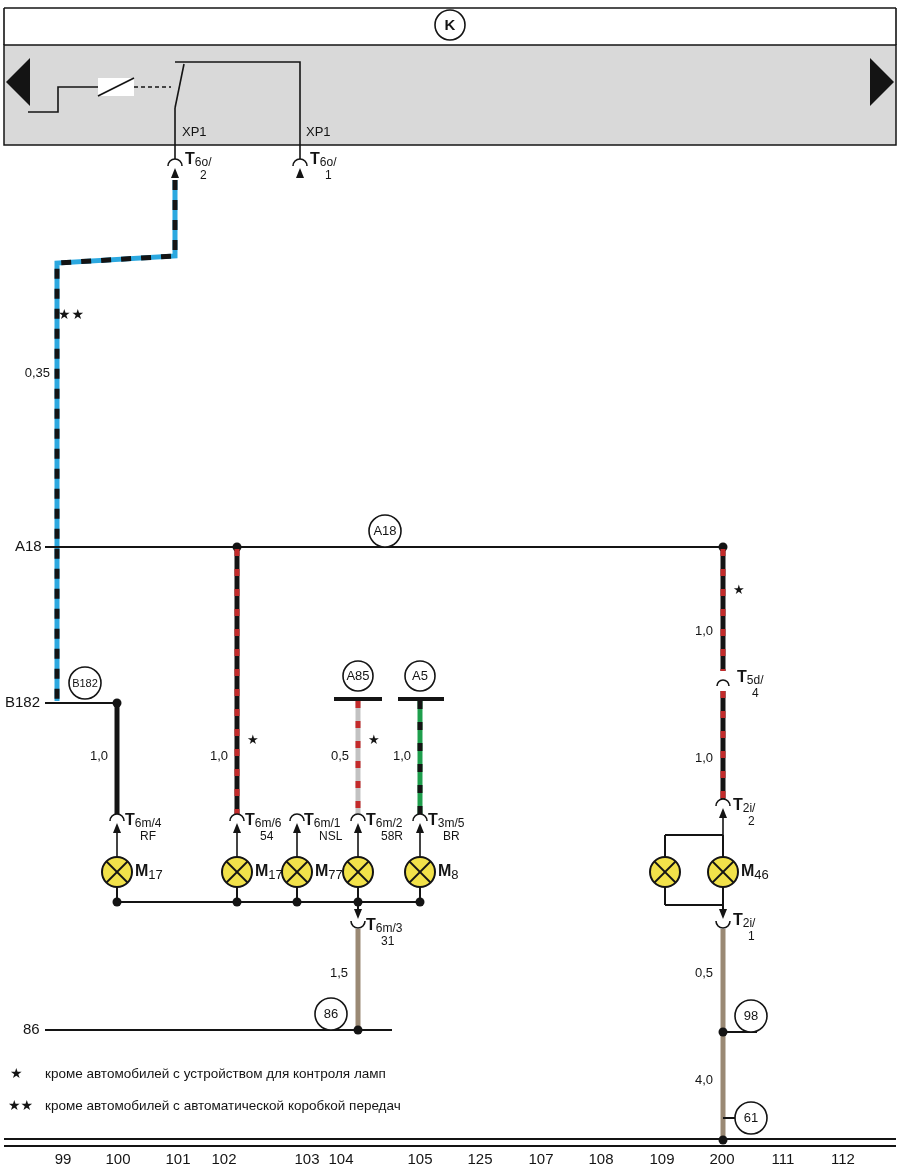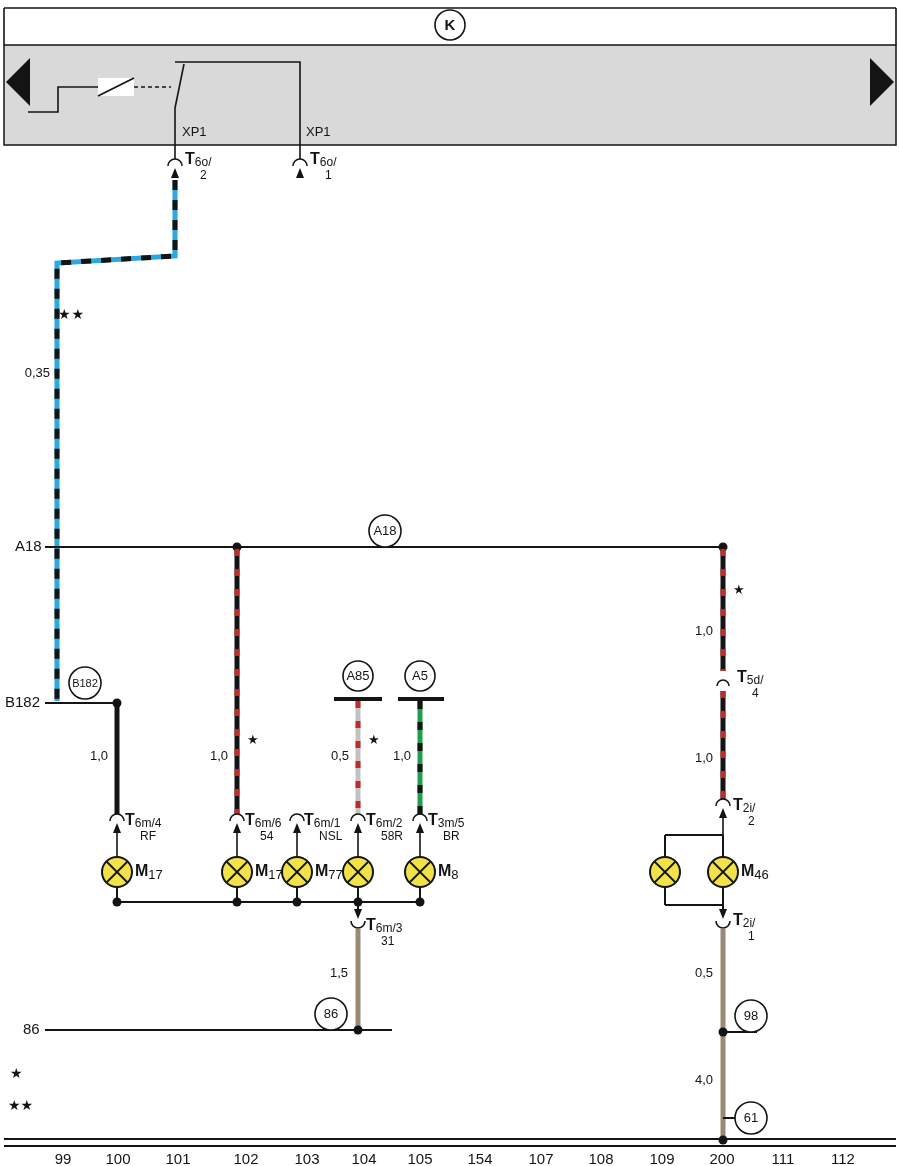--- a/index.html
+++ b/index.html
@@ -327,30 +327,32 @@
   <div><span class="tmain">T</span><span class="tsub">2i/</span></div>
   <div class="tpin">1</div>
 </div>
 
 <div class="lbl gauge" style="left:683px;top:966px">0,5</div>
 <div class="lbl circtxt" style="left:731px;top:1009px">98</div>
 <div class="lbl gauge" style="left:683px;top:1073px">4,0</div>
 <div class="lbl circtxt" style="left:731px;top:1111px">61</div>
 
 <div class="lbl legend-sym" style="left:10px;top:1066px">★</div>
+<div class="lbl legend-txt" style="left:45px;top:1067px">кроме автомобилей с устройством для контроля ламп</div>
 <div class="lbl legend-sym" style="left:8px;top:1098px">★★</div>
+<div class="lbl legend-txt" style="left:45px;top:1099px">кроме автомобилей с автоматической коробкой передач</div>
 
 <div class="grid-num" style="left:41px">99</div>
 <div class="grid-num" style="left:96px">100</div>
 <div class="grid-num" style="left:156px">101</div>
-<div class="grid-num" style="left:224px">102</div>
+<div class="grid-num" style="left:202px">102</div>
 <div class="grid-num" style="left:285px">103</div>
-<div class="grid-num" style="left:342px">104</div>
+<div class="grid-num" style="left:319px">104</div>
 <div class="grid-num" style="left:398px">105</div>
-<div class="grid-num" style="left:458px">154</div>
+<div class="grid-num" style="left:458px">125</div>
 <div class="grid-num" style="left:519px">107</div>
 <div class="grid-num" style="left:579px">108</div>
 <div class="grid-num" style="left:640px">109</div>
 <div class="grid-num" style="left:700px">200</div>
 <div class="grid-num" style="left:761px">111</div>
 <div class="grid-num" style="left:821px">112</div>
 
 </div>
 
 </body></html>

